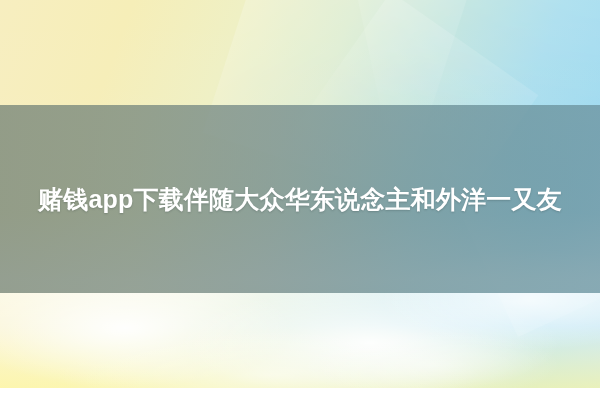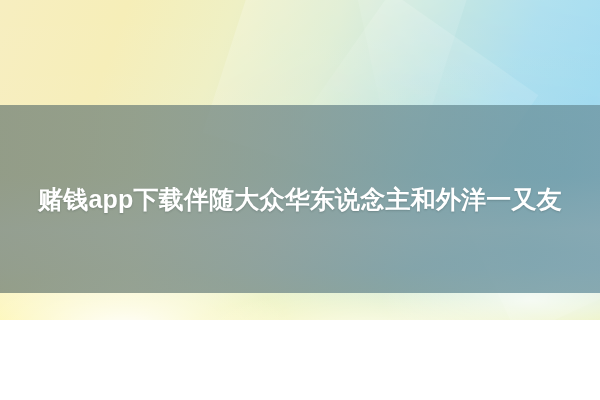--- a/index.html
+++ b/index.html
@@ -3,21 +3,21 @@
 <meta charset="utf-8">
 <style>
   html, body {
     margin: 0;
     padding: 0;
     background: #ffffff;
   }
   #stage {
     position: relative;
     width: 600px;
-    height: 320px;
+    height: 388px;
     overflow: hidden;
     font-family: "Liberation Sans", "DejaVu Sans", sans-serif;
   }
 
   
   .bg-base {
     position: absolute;
     inset: 0;
     background:
       linear-gradient(180deg,

